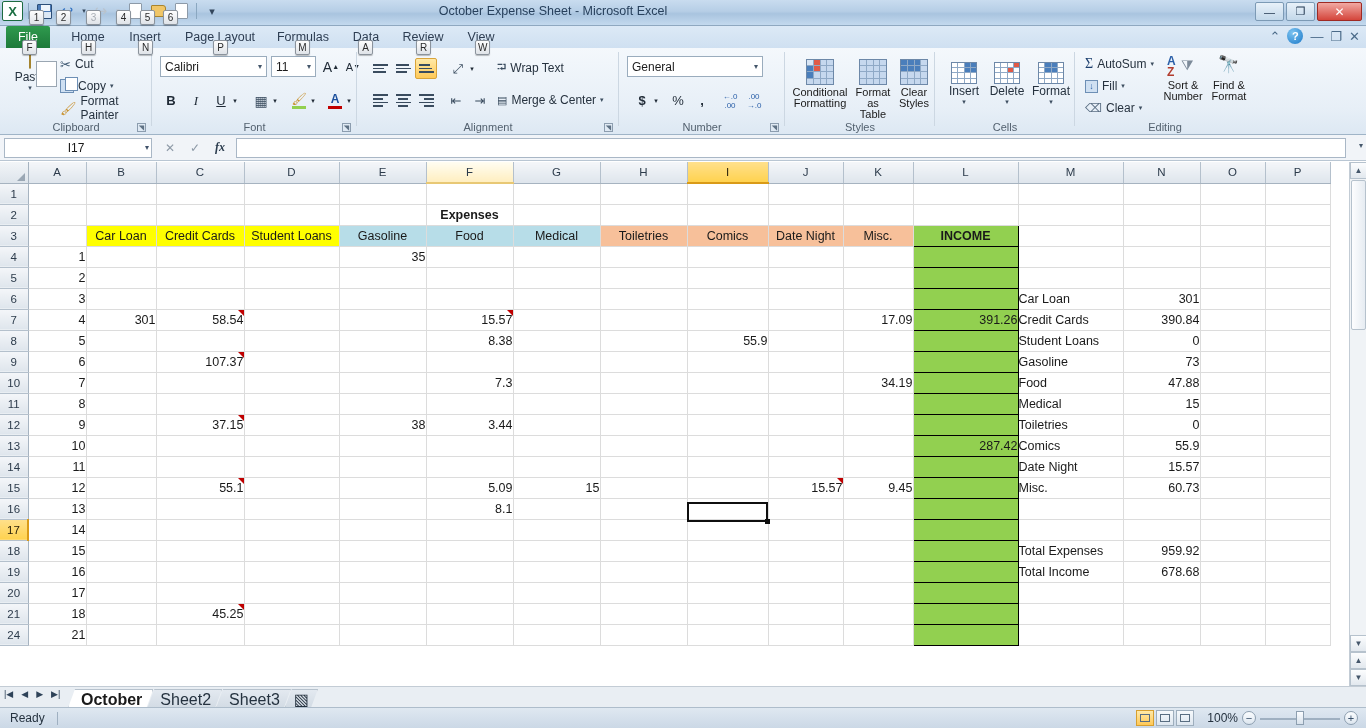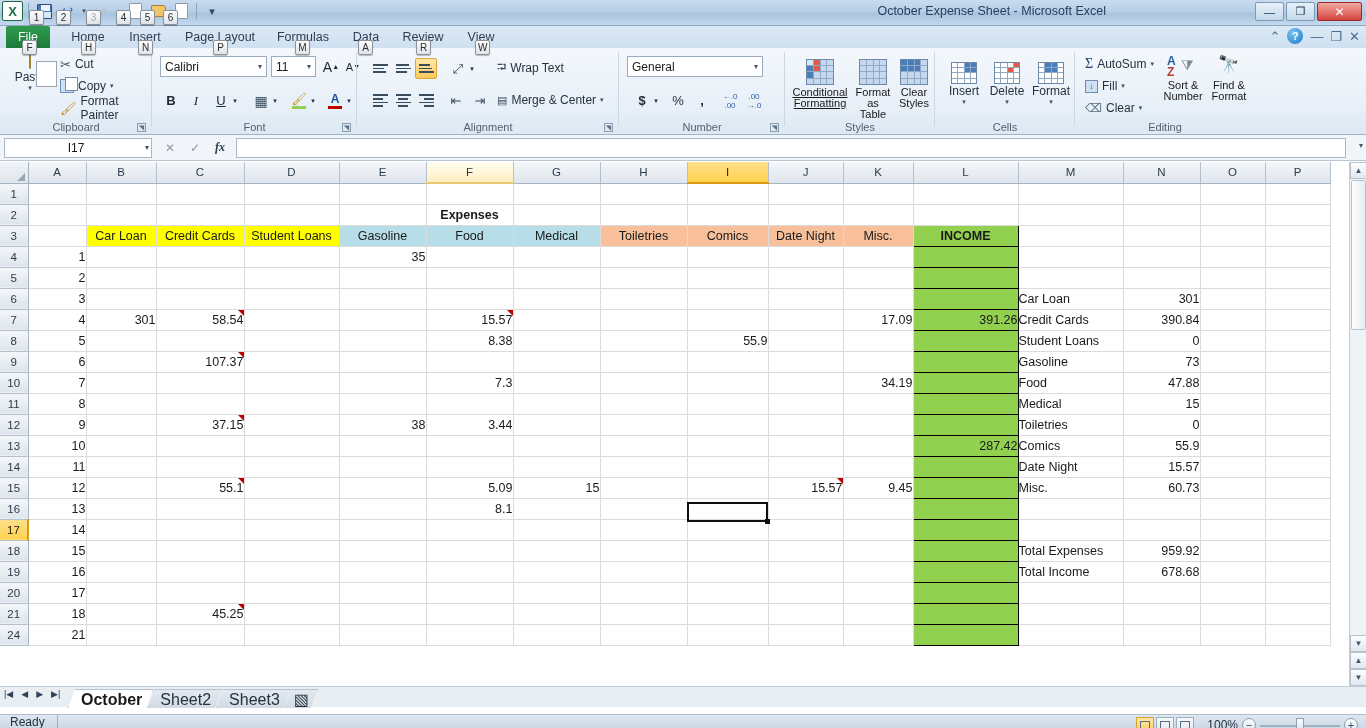--- a/index.html
+++ b/index.html
@@ -14,21 +14,21 @@
   }
   #app { position: relative; width: 1366px; height: 728px; }
 
   
   .titlebar {
     position: absolute; top: 0; left: 0; width: 1366px; height: 26px;
     background: linear-gradient(180deg,#c9dcef 0%, #b6cee6 45%, #a9c4df 55%, #c3d9ee 100%);
     border-bottom: 1px solid #8fa8c0;
   }
   .title-text {
-    position: absolute; left: 0; top: 4px; width: 1106px; text-align: right;
+    position: absolute; left: 0; top: 4px; width: 1106px; text-align: center;
     font-size: 12.5px; color: #27405c; white-space: nowrap;
   }
   .win-btns { position: absolute; right: 4px; top: 2px; display: flex; gap: 2px; }
   .win-btn {
     width: 29px; height: 19px; border: 1px solid #7c9ab5; border-radius: 2px;
     background: linear-gradient(180deg,#e8f1f9,#c3d8ea);
     display: flex; align-items: center; justify-content: center;
     font-size: 11px; color: #21364f;
   }
   .win-btn.close {
@@ -251,21 +251,21 @@
     background: linear-gradient(180deg,#e3e9f0,#d2dbe4);
     border: 1px solid #b7c2cd; border-bottom: none;
     clip-path: polygon(7px 0, 100% 0, calc(100% - 7px) 100%, 0 100%);
     margin-right: -6px;
   }
   .stab.active { background: #fff; font-weight: bold; color: #1a1a1a; }
   .stab.newsheet { padding: 0 8px; }
 
   
   .statusbar {
-    position: absolute; left: 0; bottom: 0; width: 1366px; height: 14px;
+    position: absolute; left: 0; bottom: 0; width: 1366px; height: 21px;
     background: linear-gradient(180deg,#dfe8f1,#cbd8e6); border-top: 1px solid #aebdcb;
     display: flex; align-items: center;
   }
   .status-txt { font-size: 12px; color: #25323f; margin-left: 10px; }
   .status-sep { width:1px; height:13px; background:#9fb0c1; margin-left: 12px; }
   .view-btns { position: absolute; right: 172px; top: 2px; display: flex; gap: 2px; }
   .vb { width: 18px; height: 16px; border:1px solid #9eaebd; background: linear-gradient(180deg,#f6f9fc,#dde6ef); position:relative;}
   .vb.on { background: linear-gradient(180deg,#ffe9a8,#ffc957); border-color:#d79f2f; }
   .vb i { position:absolute; inset:3px; border:1px solid #5a6e82; }
   .zoom-pct { position: absolute; right: 128px; top: 3px; font-size: 12px; color: #25323f; }
@@ -505,21 +505,21 @@
       <div class="fmt-btn" style="position:absolute;left:124px;top:42px;flex-direction:column;font-size:8px;color:#2a5fa8;">
         <span>.00</span>
           <span>→.0</span>
       </div>
       <div class="grp-label">Number</div>
       <div class="dlg-launch" style="right:6px;">◥</div>
       <div class="grp-div" style="right:0;"></div>
     </div>
 
     <div class="grp" style="left:785px; width:150px;">
-      <div style="position:absolute;left:6px;top:6px;width:58px;text-align:center;text-decoration:underline;">
+      <div style="position:absolute;left:6px;top:6px;width:58px;text-align:center;">
         <span class="mini-grid" style="display:inline-grid;">
           <div style="background:#d9e6f5"></div>
             <div style="background:#e05a47"></div>
             <div style="background:#c6d8ee"></div>
             <div style="background:#c6d8ee"></div>
           <div style="background:#4a7ebb"></div>
             <div style="background:#e05a47"></div>
             <div style="background:#c6d8ee"></div>
             <div style="background:#c6d8ee"></div>
           <div style="background:#4a7ebb"></div>

